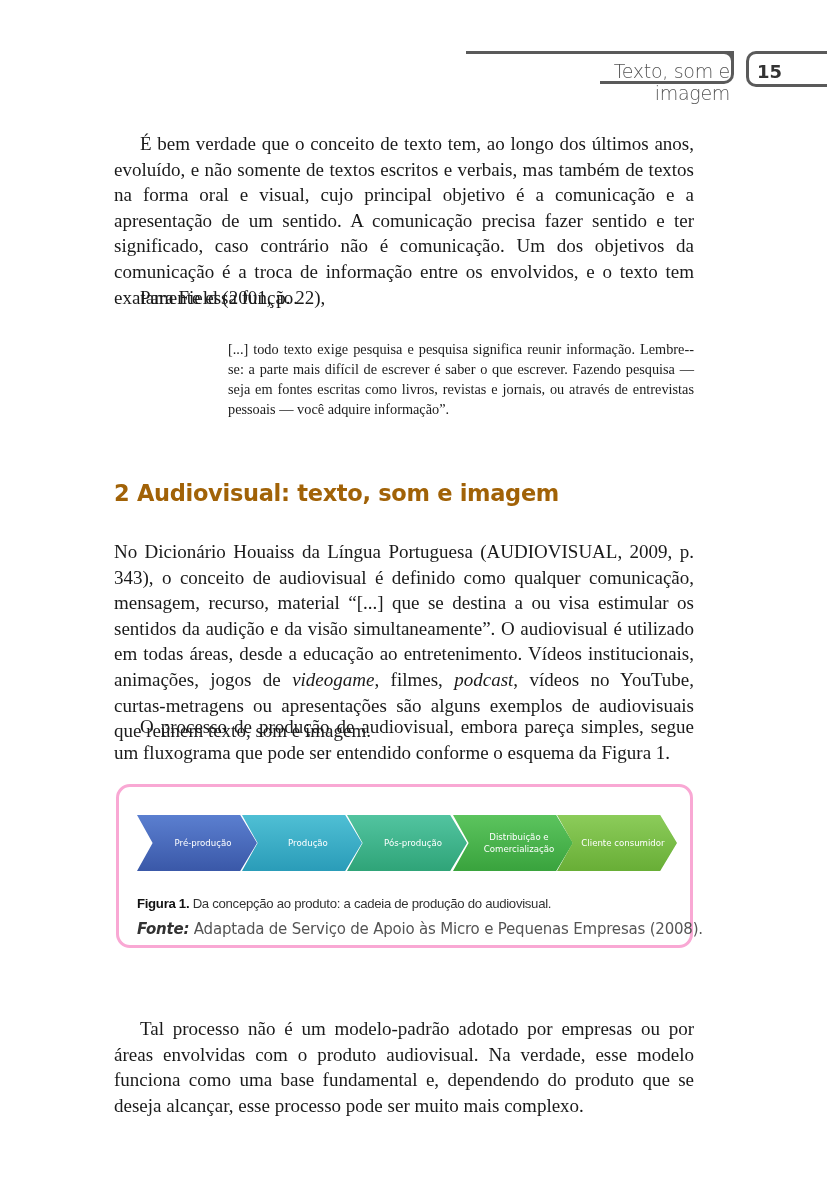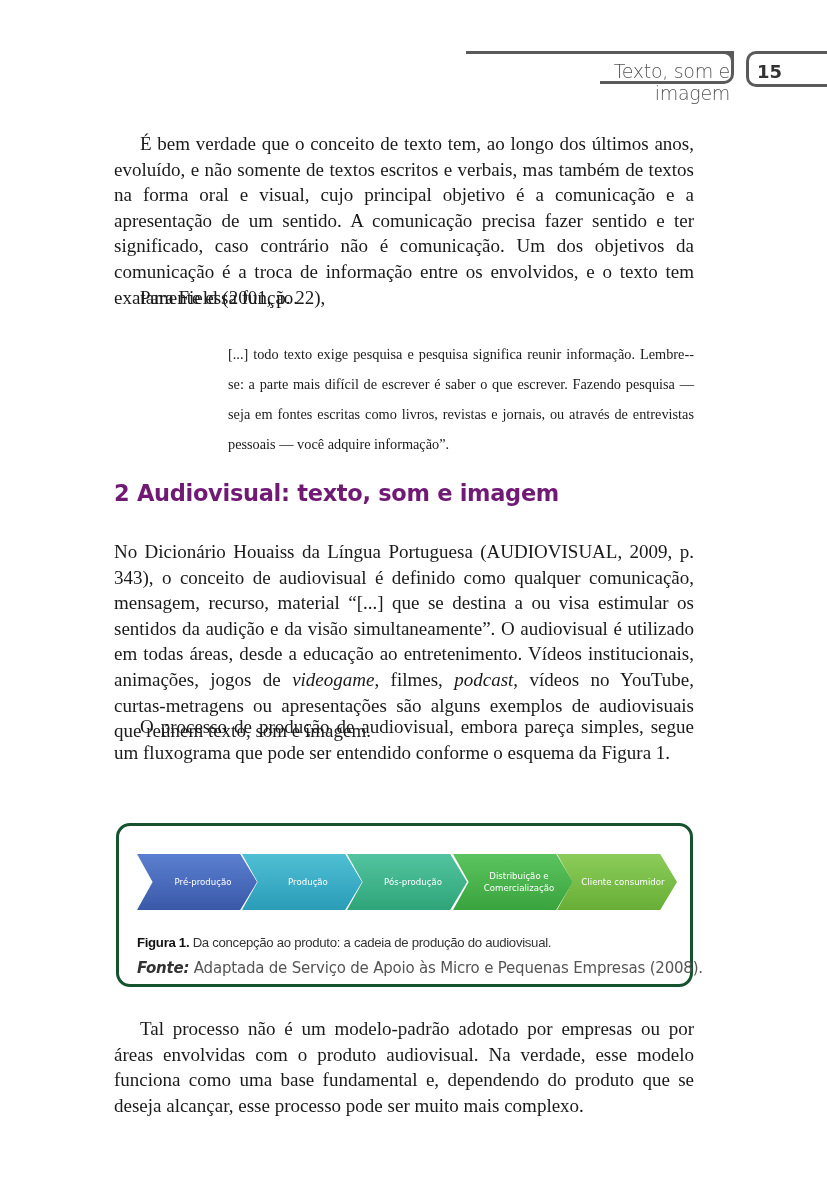--- a/index.html
+++ b/index.html
@@ -8,25 +8,25 @@
   
   .hdr-line { position: absolute; left: 466px; top: 51px; width: 268px; height: 3px; background: #5a5a5a; }
   .hdr-tab { position: absolute; left: 600px; top: 51px; width: 134px; height: 33px; border: 3px solid #5a5a5a; border-left: none; border-top: none; border-bottom-right-radius: 10px; box-sizing: border-box; }
   .hdr-tab::before { content: ""; position: absolute; right: -3px; top: 0; width: 12px; height: 12px; border-top: 3px solid #5a5a5a; border-right: 3px solid #5a5a5a; border-top-right-radius: 10px; }
   .hdr-title { position: absolute; left: 600px; top: 60px; width: 130px; text-align: right; font-family: "DejaVu Sans", sans-serif; font-size: 19px; color: #555; font-weight: 300; letter-spacing: -0.3px; }
   .pg-box { position: absolute; left: 746px; top: 51px; width: 90px; height: 36px; border: 3px solid #5a5a5a; border-right: none; border-radius: 10px 0 0 10px; box-sizing: border-box; }
   .pg-num { position: absolute; left: 757px; top: 61px; font-family: "DejaVu Sans", sans-serif; font-weight: bold; font-size: 18px; color: #333; }
 
   .para { position: absolute; left: 114px; width: 580px; font-size: 19px; line-height: 25.6px; text-align: justify; margin: 0; }
   .para .indent { display: inline-block; width: 26px; }
-  .quote { position: absolute; left: 228px; width: 466px; font-size: 14.3px; line-height: 30px; text-align: justify; margin: 0; }
-  .section-h { position: absolute; left: 114px; top: 480px; margin: 0; font-family: "DejaVu Sans", sans-serif; font-weight: bold; font-size: 22.5px; letter-spacing: -0.3px; color: #701a75; }
+  .quote { position: absolute; left: 228px; width: 466px; font-size: 14.3px; line-height: 20px; text-align: justify; margin: 0; }
+  .section-h { position: absolute; left: 114px; top: 480px; margin: 0; font-family: "DejaVu Sans", sans-serif; font-weight: bold; font-size: 22.5px; letter-spacing: -0.3px; color: #a16207; }
 
   
-  .figure { position: absolute; left: 116px; top: 823px; width: 577px; height: 164px; border: 3px solid #14532d; border-radius: 14px; box-sizing: border-box; }
+  .figure { position: absolute; left: 116px; top: 784px; width: 577px; height: 164px; border: 3px solid #f9a8d4; border-radius: 14px; box-sizing: border-box; }
   .chev-row { position: absolute; left: 18px; top: 28px; width: 540px; height: 56px; }
   .chev { position: absolute; top: 0; height: 56px; width: 120px; clip-path: polygon(0 0, 86% 0, 100% 50%, 86% 100%, 0 100%, 13% 50%); display: flex; align-items: center; justify-content: center; box-shadow: 0 2px 3px rgba(0,0,0,0.3); }
   .chev span { font-family: "DejaVu Sans", sans-serif; font-size: 8.6px; color: #ffffff; text-align: center; line-height: 12px; padding-left: 12px; }
   .cap { position: absolute; left: 18px; top: 109px; font-family: Liberation Sans, sans-serif; font-size: 13.2px; color: #333; letter-spacing: -0.3px; white-space: nowrap; }
   .cap b { color: #111; }
   .src { position: absolute; left: 18px; top: 133px; font-family: "DejaVu Sans", sans-serif; font-size: 15px; color: #555; letter-spacing: -0.2px; white-space: nowrap; }
   .src i { font-weight: bold; color: #333; }
   em { font-style: italic; }
 </style>
 </head>

